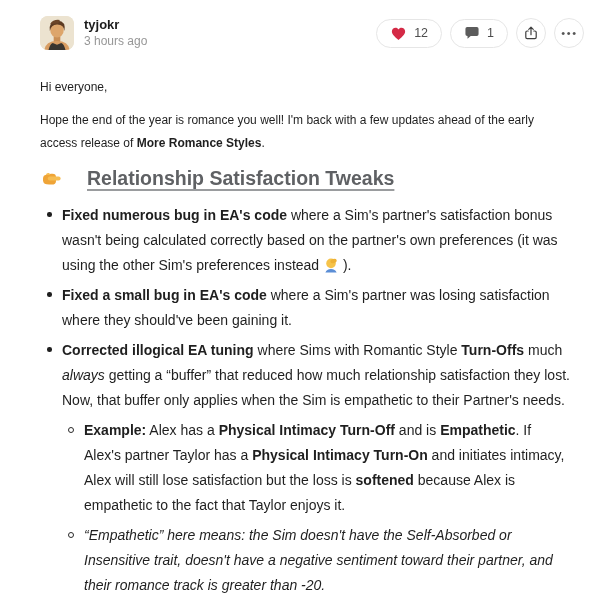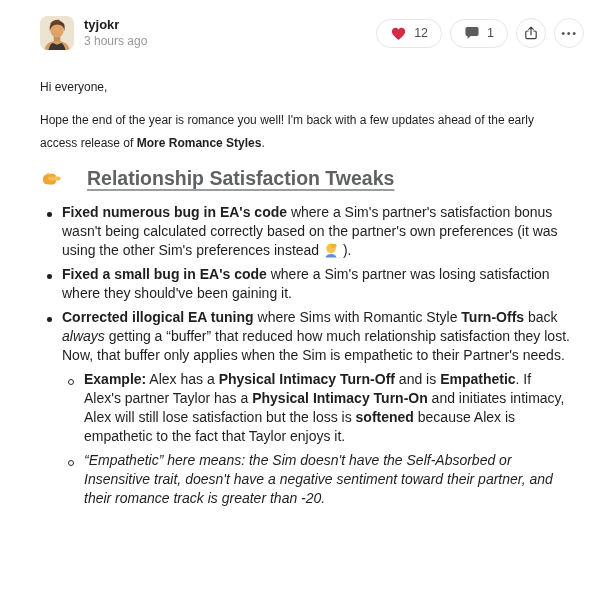--- a/index.html
+++ b/index.html
@@ -50,21 +50,21 @@
     margin:12px 0 13px 0;
   }
   .h-emoji{display:flex;align-items:center;}
   .h-text{
     text-decoration:underline;
     text-decoration-thickness:1.5px;
     text-underline-offset:4px;
     text-decoration-color:#9a9c9e;
   }
   ul{list-style:none;margin:0;padding:0;}
-  li{position:relative;padding-left:22px;font-size:14px;line-height:19px;max-width:538px;}
+  li{position:relative;padding-left:22px;font-size:14px;line-height:25px;max-width:538px;}
   li + li{margin-top:5px;}
   ul.main > li::before{
     content:"";position:absolute;left:7px;top:9px;
     width:4.5px;height:4.5px;border-radius:50%;background:#1f1f1f;
   }
   ul.sub{margin-top:5px;}
   ul.sub > li::before{
     content:"";position:absolute;left:6px;top:8.5px;
     width:4px;height:4px;border-radius:50%;
     border:1.2px solid #2a2a2a;background:transparent;
@@ -146,21 +146,21 @@
         <span><span class="b">Fixed numerous bug in EA's code</span><span> where a Sim's partner's satisfaction bonus wasn't being calculated correctly based on the partner's own preferences (it was using the other Sim's preferences instead </span><span class="emo" aria-label="🤦"><svg viewBox="0 0 20 20" width="16" height="16">
                 <path d="M3 19.5 a7.3 6.2 0 0 1 14 0 Z" fill="#5b8ed6"></path>
                 <circle cx="10" cy="8" r="6" fill="#f6c34a"></circle>
                 <ellipse cx="13.2" cy="5" rx="4" ry="2.6" transform="rotate(-18 13.2 5)" fill="#eeb236"></ellipse>
               </svg></span><span> ).</span></span>
       </li>
       <li>
         <span><span class="b">Fixed a small bug in EA's code</span><span> where a Sim's partner was losing satisfaction where they should've been gaining it.</span></span>
       </li>
       <li>
-        <span><span class="b">Corrected illogical EA tuning</span><span> where Sims with Romantic Style </span><span class="b">Turn-Offs</span><span> back </span><span class="i">always</span><span> getting a “buffer” that reduced how much relationship satisfaction they lost. Now, that buffer only applies when the Sim is empathetic to their Partner's needs.</span></span>
+        <span><span class="b">Corrected illogical EA tuning</span><span> where Sims with Romantic Style </span><span class="b">Turn-Offs</span><span> much </span><span class="i">always</span><span> getting a “buffer” that reduced how much relationship satisfaction they lost. Now, that buffer only applies when the Sim is empathetic to their Partner's needs.</span></span>
         <ul class="sub">
           <li>
             <span><span class="b">Example:</span><span> Alex has a </span><span class="b">Physical Intimacy Turn-Off</span><span> and is </span><span class="b">Empathetic</span><span>. If Alex's partner Taylor has a </span><span class="b">Physical Intimacy Turn-On</span><span> and initiates intimacy, Alex will still lose satisfaction but the loss is </span><span class="b">softened</span><span> because Alex is empathetic to the fact that Taylor enjoys it.</span></span>
           </li>
           <li>
             <span><span class="i">“Empathetic” here means: the Sim doesn't have the Self-Absorbed or Insensitive trait, doesn't have a negative sentiment toward their partner, and their romance track is greater than -20.</span></span>
           </li>
         </ul>
       </li>
     </ul>

